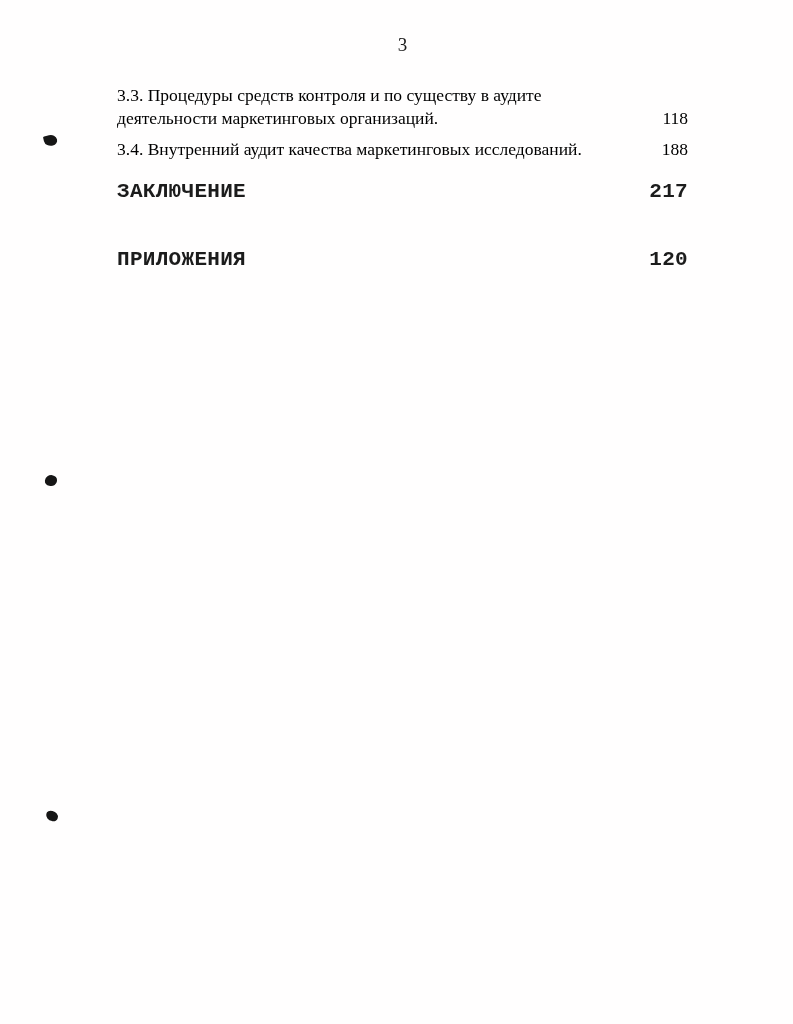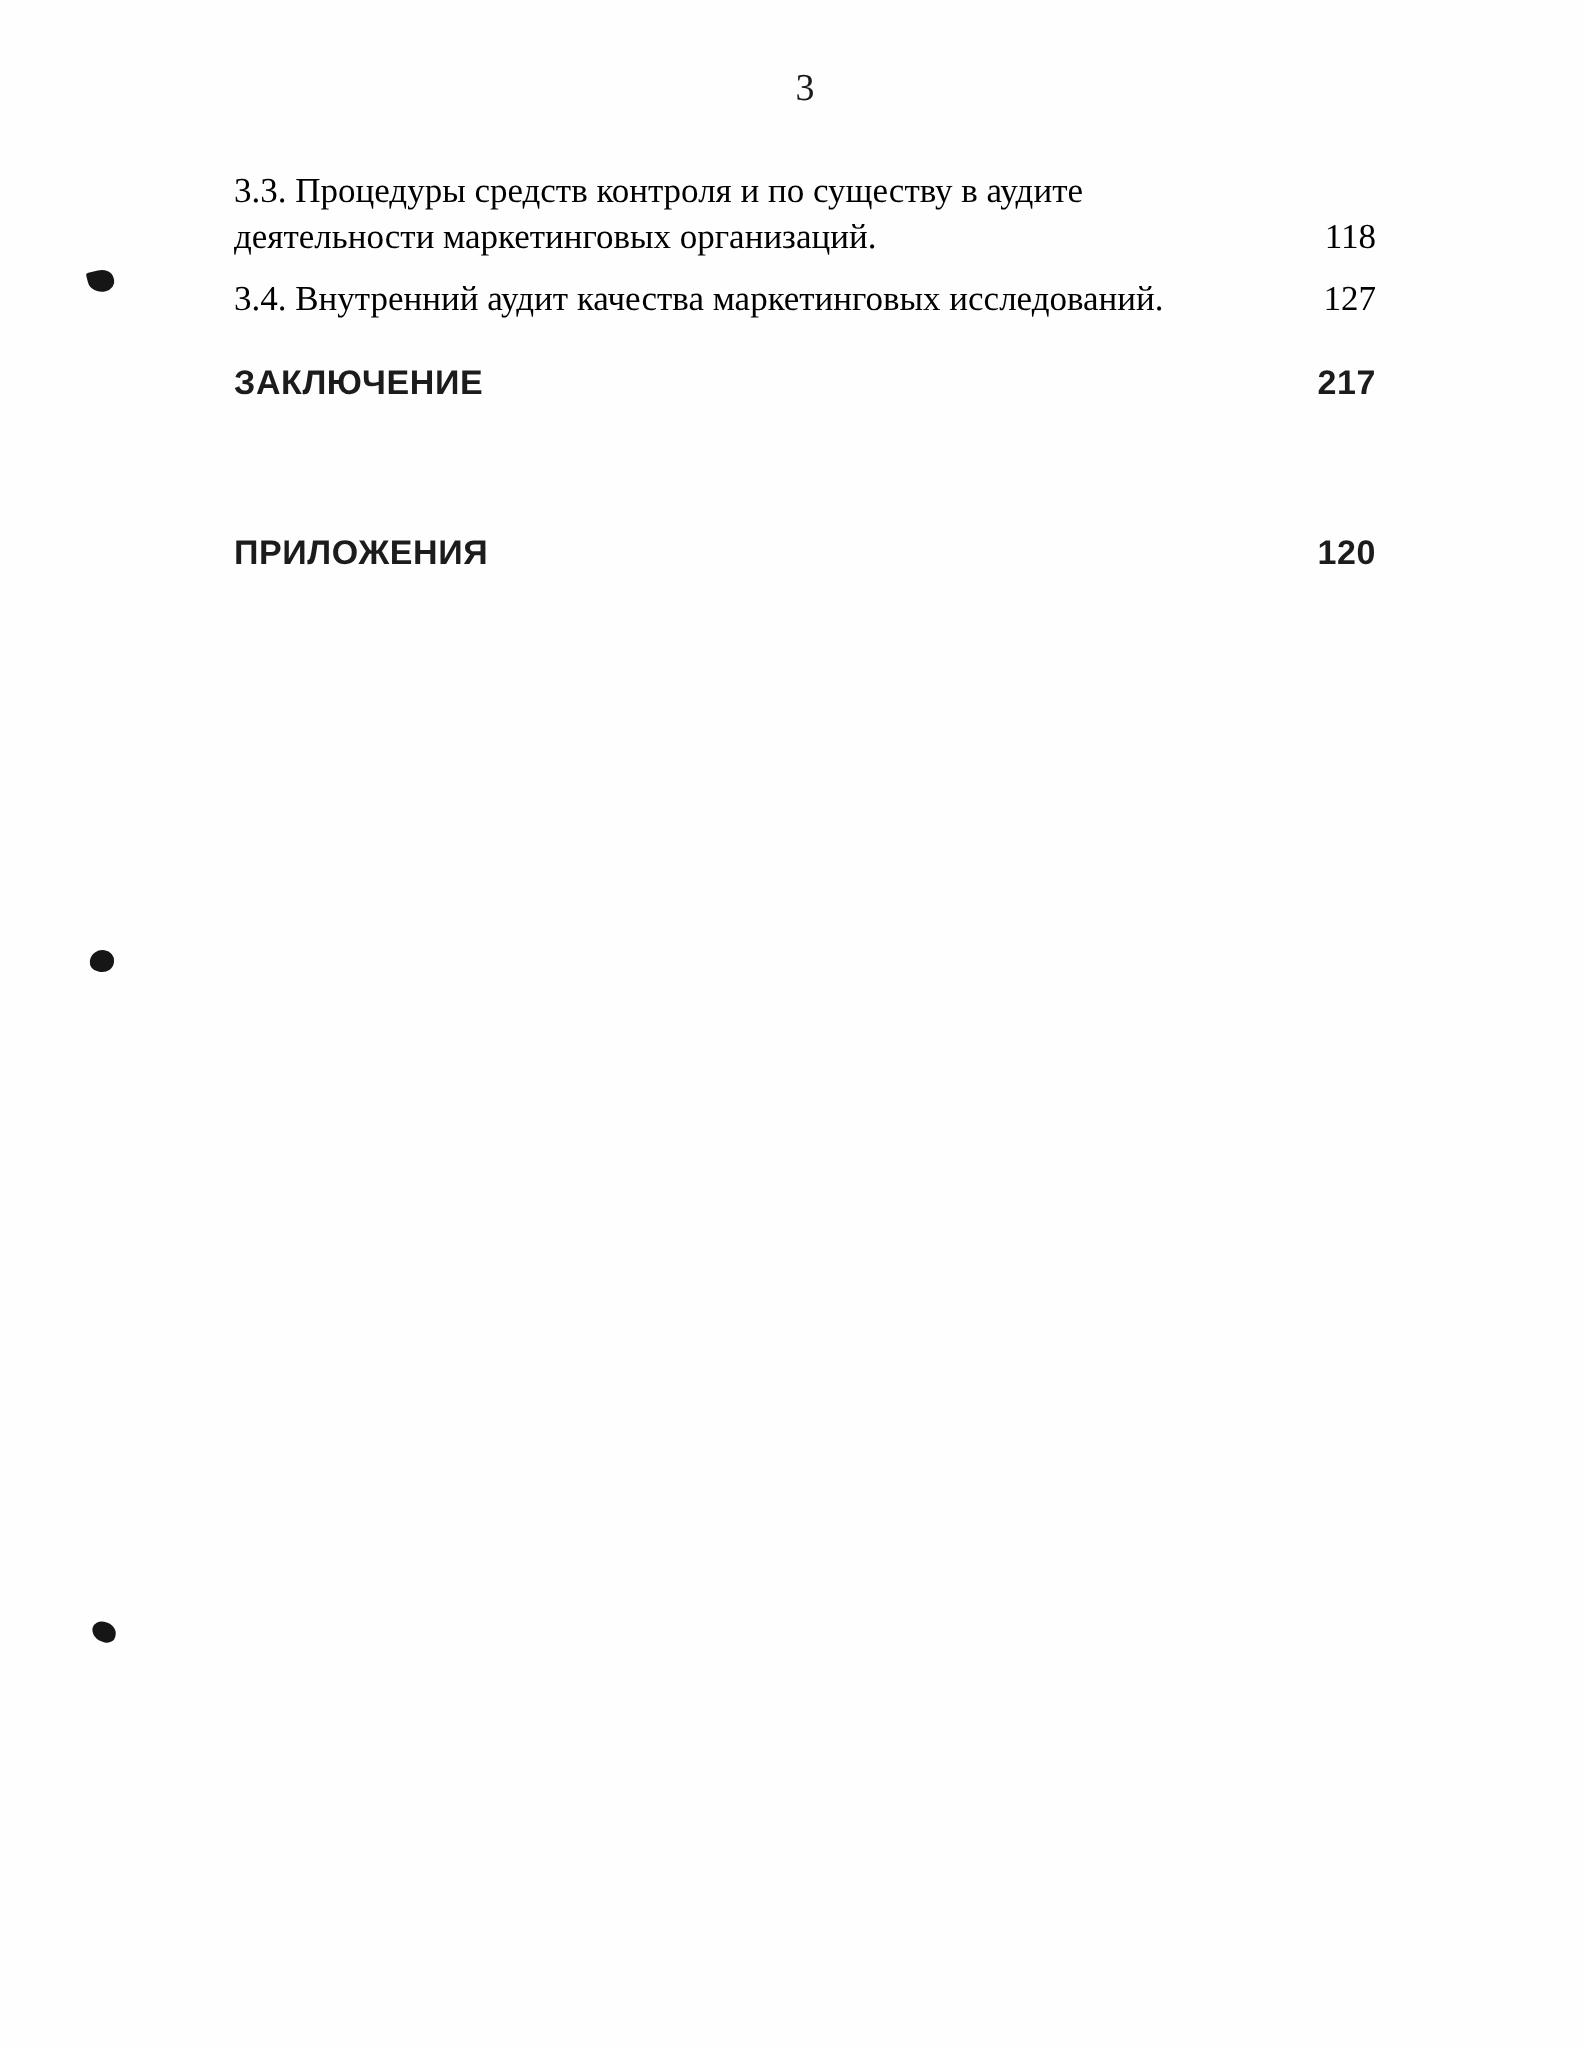--- a/index.html
+++ b/index.html
@@ -47,33 +47,33 @@
     margin-left: 0;
   }
   .serif {
     font-family: "Liberation Serif", "DejaVu Serif", serif;
     font-weight: 400;
     font-size: 17.5px;
     line-height: 23px;
     color: #000000;
   }
   .sans {
-    font-family: Liberation Sans, sans-serif;
+    font-family: Liberation Mono, monospace;
     font-weight: 700;
-    font-size: 17px;
+    font-size: 21px;
     line-height: 20px;
     letter-spacing: 0.3px;
     color: #1c1c1c;
   }
   .row-1 { top: 84px; }
   .row-1 .title { max-width: 482px; }
   .row-2 { top: 138px; justify-content: space-between; }
   .row-3 { top: 182px; }
   .row-4 { top: 225px; }
-  .row-5 { top: 267px; }
+  .row-5 { top: 250px; }
 
   .speck {
     position: absolute;
     background: #161616;
   }
   .speck-1 {
     left: 44px; top: 135px;
     width: 13px; height: 11px;
     border-radius: 15% 75% 60% 85%;
     transform: rotate(-14deg);
@@ -98,21 +98,21 @@
 
   <div class="page-number">3</div>
 
   <div class="toc-row serif row-1">
     <span class="title">3.3. Процедуры средств контроля и по существу в аудите деятельности маркетинговых организаций.</span>
     <span class="pagenum">118</span>
   </div>
 
   <div class="toc-row serif row-2">
     <span class="title">3.4. Внутренний аудит качества маркетинговых исследований.</span>
-    <span class="pagenum">127</span>
+    <span class="pagenum">188</span>
   </div>
 
   <div class="toc-row sans row-3">
     <span class="title">ЗАКЛЮЧЕНИЕ</span>
     <span class="pagenum">217</span>
   </div>
 
 
   <div class="toc-row sans row-5">
     <span class="title">ПРИЛОЖЕНИЯ</span>

